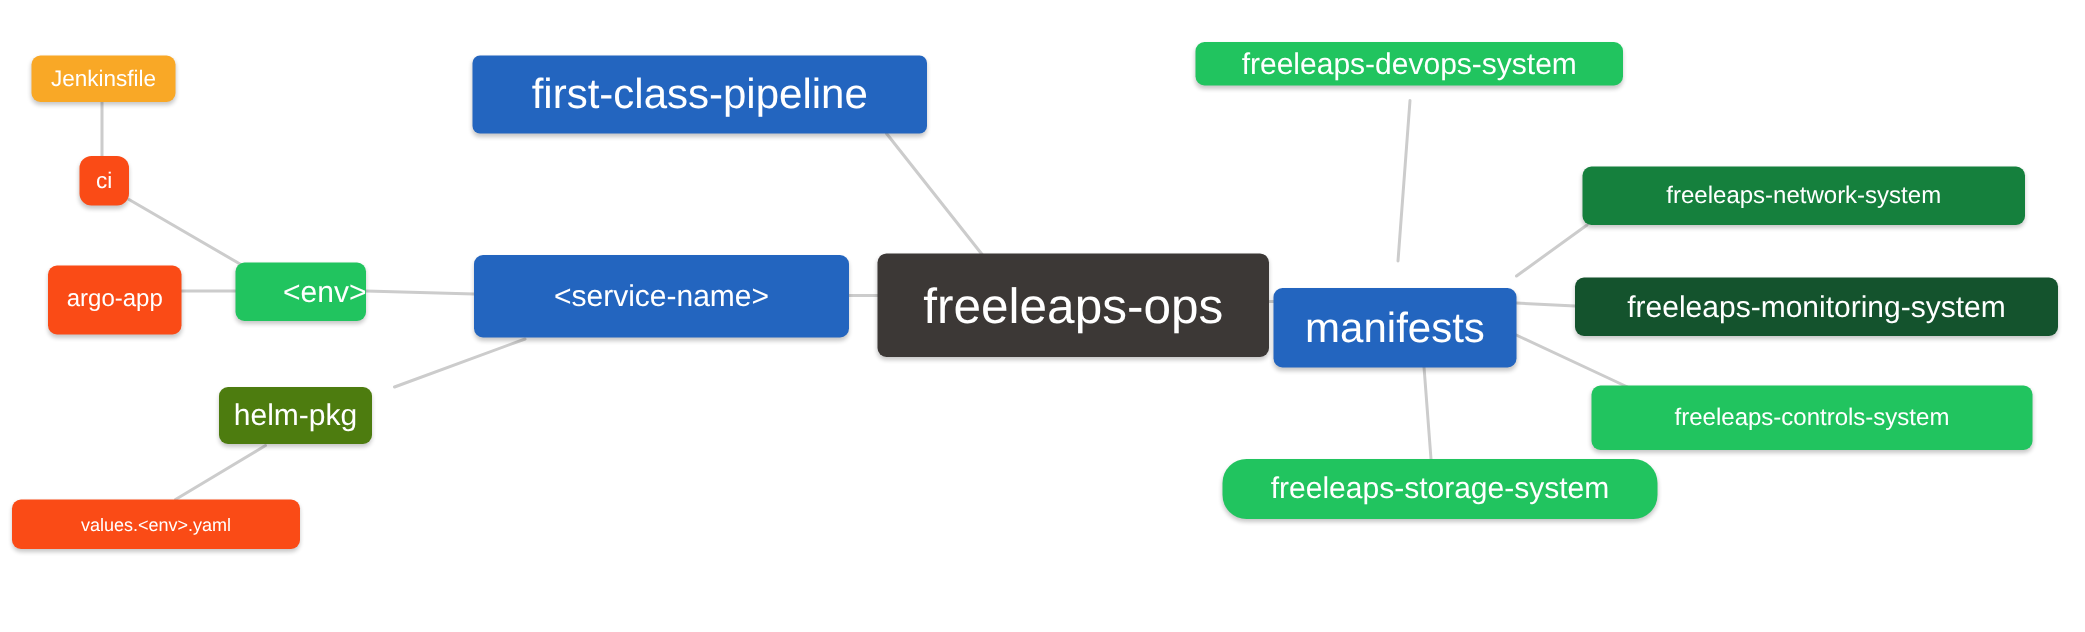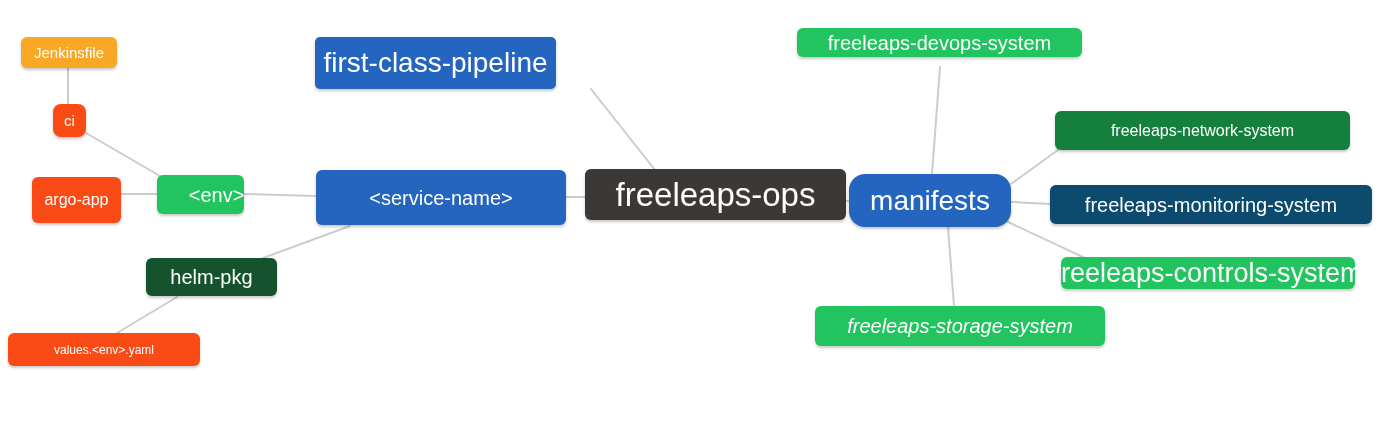--- a/index.html
+++ b/index.html
@@ -55,25 +55,25 @@
       <line x1="1011" y1="184" x2="1058" y2="150" stroke="#cccccc" stroke-width="2" stroke-linecap="round"></line>
       <line x1="1011" y1="202" x2="1050" y2="204" stroke="#cccccc" stroke-width="2" stroke-linecap="round"></line>
       <line x1="1008" y1="222" x2="1085" y2="258" stroke="#cccccc" stroke-width="2" stroke-linecap="round"></line>
       <line x1="948" y1="227" x2="954" y2="306" stroke="#cccccc" stroke-width="2" stroke-linecap="round"></line>
     </svg>
   <div id="node-layer">
       <div class="node" style="left: 21px; top: 37px; width: 96px; height: 31px; font-size: 15px; border-radius: 6px; background: rgb(249, 168, 38);">Jenkinsfile</div>
       <div class="node" style="left: 53px; top: 104px; width: 33px; height: 33px; font-size: 15px; border-radius: 8px; background: rgb(250, 75, 22);">ci</div>
       <div class="node" style="left: 32px; top: 177px; width: 89px; height: 46px; font-size: 16px; border-radius: 6px; background: rgb(250, 75, 22);">argo-app</div>
       <div class="node" style="left: 157px; top: 175px; width: 87px; height: 39px; font-size: 20px; border-radius: 6px; background: rgb(33, 196, 95); padding-left: 32px;">&lt;env&gt;</div>
-      <div class="node" style="left: 146px; top: 258px; width: 131px; height: 38px; font-size: 20px; border-radius: 6px; background: #14532d;">helm-pkg</div>
+      <div class="node" style="left: 146px; top: 258px; width: 102px; height: 38px; font-size: 20px; border-radius: 6px; background: #4d7c0f;">helm-pkg</div>
       <div class="node" style="left: 8px; top: 333px; width: 192px; height: 33px; font-size: 12px; border-radius: 6px; background: rgb(250, 75, 22);">values.&lt;env&gt;.yaml</div>
-      <div class="node" style="left: 315px; top: 37px; width: 241px; height: 52px; font-size: 28px; border-radius: 5px; background: rgb(35, 101, 191);">first-class-pipeline</div>
+      <div class="node" style="left: 315px; top: 37px; width: 303px; height: 52px; font-size: 28px; border-radius: 5px; background: rgb(35, 101, 191);">first-class-pipeline</div>
       <div class="node" style="left: 316px; top: 170px; width: 250px; height: 55px; font-size: 20px; border-radius: 6px; background: rgb(35, 101, 191);">&lt;service-name&gt;</div>
-      <div class="node" style="left: 585px; top: 169px; width: 261px; height: 51px; font-size: 33px; border-radius: 6px; background: rgb(60, 56, 54);">freeleaps-ops</div>
-      <div class="node" style="left: 849px; top: 174px; width: 162px; height: 53px; font-size: 28px; border-radius: 16px; background: rgb(35, 101, 191);">manifests</div>
+      <div class="node" style="left: 585px; top: 169px; width: 261px; height: 69px; font-size: 33px; border-radius: 6px; background: rgb(60, 56, 54);">freeleaps-ops</div>
+      <div class="node" style="left: 849px; top: 192px; width: 162px; height: 53px; font-size: 28px; border-radius: 6px; background: rgb(35, 101, 191);">manifests</div>
       <div class="node" style="left: 797px; top: 28px; width: 285px; height: 29px; font-size: 20px; border-radius: 6px; background: rgb(33, 196, 95);">freeleaps-devops-system</div>
       <div class="node" style="left: 1055px; top: 111px; width: 295px; height: 39px; font-size: 16px; border-radius: 6px; background: #15803d;">freeleaps-network-system</div>
-      <div class="node" style="left: 1050px; top: 185px; width: 322px; height: 39px; font-size: 20px; border-radius: 6px; background: #0c4a6e;">freeleaps-monitoring-system</div>
-      <div class="node" style="left: 1061px; top: 257px; width: 294px; height: 32px; font-size: 27px; border-radius: 6px; background: rgb(33, 196, 95);">freeleaps-controls-system</div>
-      <div class="node" style="left: 815px; top: 306px; width: 290px; height: 40px; font-size: 20px; border-radius: 6px; background: rgb(33, 196, 95); font-style: italic;">freeleaps-storage-system</div>
+      <div class="node" style="left: 1050px; top: 185px; width: 322px; height: 39px; font-size: 20px; border-radius: 6px; background: #14532d;">freeleaps-monitoring-system</div>
+      <div class="node" style="left: 1061px; top: 257px; width: 294px; height: 43px; font-size: 16px; border-radius: 6px; background: rgb(33, 196, 95);">freeleaps-controls-system</div>
+      <div class="node" style="left: 815px; top: 306px; width: 290px; height: 40px; font-size: 20px; border-radius: 16px; background: rgb(33, 196, 95);">freeleaps-storage-system</div>
     </div>
 </div>
 
 </body></html>

